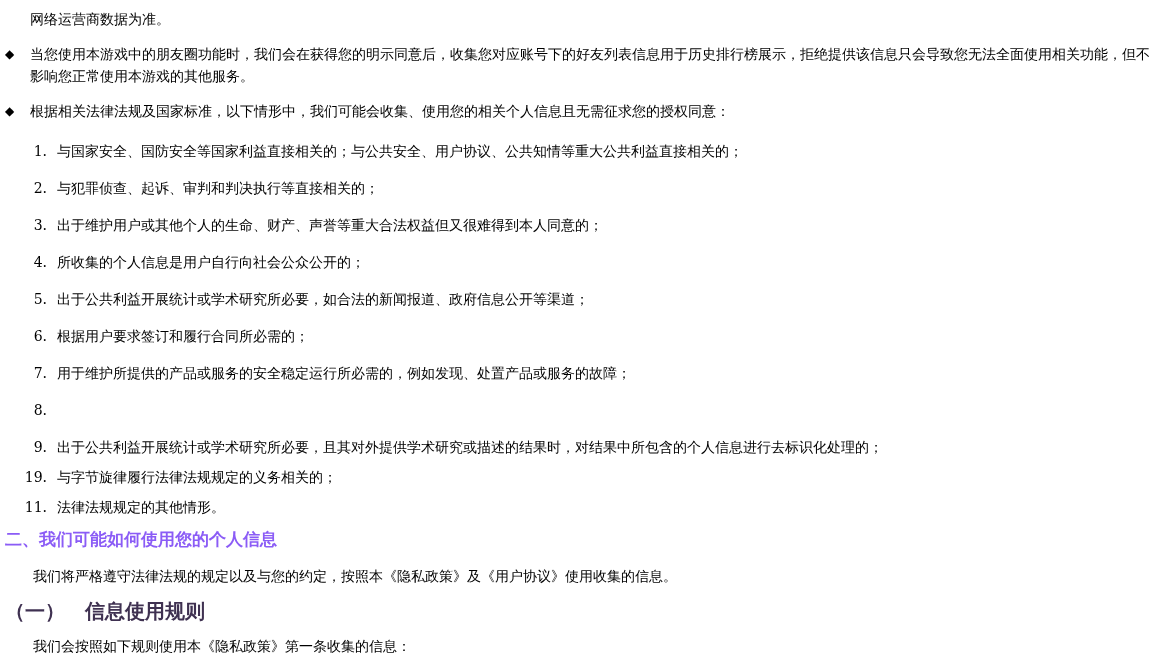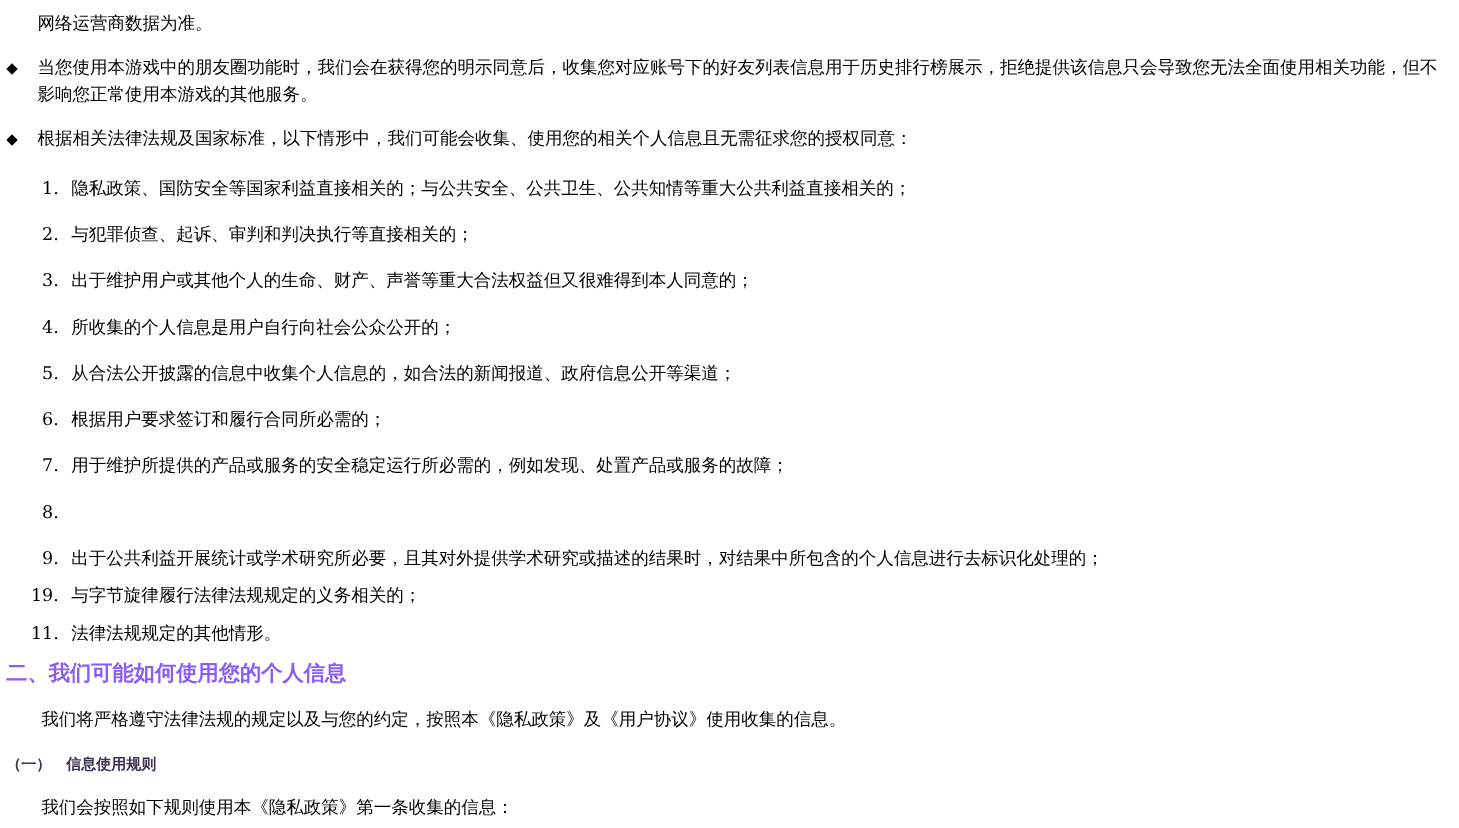--- a/index.html
+++ b/index.html
@@ -60,21 +60,21 @@
   h2.sec-heading {
     margin: 9px 0 0 0;
     font-family: "DejaVu Sans", "Liberation Sans", sans-serif;
     font-size: 17px;
     line-height: 24px;
     font-weight: bold;
   }
   h3.sub-heading {
     margin: 13px 0 0 0;
     font-family: "DejaVu Sans", "Liberation Sans", sans-serif;
-    font-size: 12px;
+    font-size: 20px;
     line-height: 22px;
     font-weight: bold;
   }
   p.indent-para {
     margin: 14px 0 0 0;
     padding-left: 28px;
   }
   p.indent-para.tight {
     margin-top: 13px;
   }
@@ -93,37 +93,37 @@
       </div>
       <div class="bullet-para">
         <span class="marker">◆</span>
         <span class="btxt">根据相关法律法规及国家标准，以下情形中，我们可能会收集、使用您的相关个人信息且无需征求您的授权同意：</span>
       </div>
     </div>
 
   <ol class="numbered" id="numbered-list">
       <li>
         <span class="num">1.</span>
-        <span class="itxt">隐私政策、国防安全等国家利益直接相关的；与公共安全、公共卫生、公共知情等重大公共利益直接相关的；</span>
+        <span class="itxt">与国家安全、国防安全等国家利益直接相关的；与公共安全、用户协议、公共知情等重大公共利益直接相关的；</span>
       </li>
       <li>
         <span class="num">2.</span>
         <span class="itxt">与犯罪侦查、起诉、审判和判决执行等直接相关的；</span>
       </li>
       <li>
         <span class="num">3.</span>
         <span class="itxt">出于维护用户或其他个人的生命、财产、声誉等重大合法权益但又很难得到本人同意的；</span>
       </li>
       <li>
         <span class="num">4.</span>
         <span class="itxt">所收集的个人信息是用户自行向社会公众公开的；</span>
       </li>
       <li>
         <span class="num">5.</span>
-        <span class="itxt">从合法公开披露的信息中收集个人信息的，如合法的新闻报道、政府信息公开等渠道；</span>
+        <span class="itxt">出于公共利益开展统计或学术研究所必要，如合法的新闻报道、政府信息公开等渠道；</span>
       </li>
       <li>
         <span class="num">6.</span>
         <span class="itxt">根据用户要求签订和履行合同所必需的；</span>
       </li>
       <li>
         <span class="num">7.</span>
         <span class="itxt">用于维护所提供的产品或服务的安全稳定运行所必需的，例如发现、处置产品或服务的故障；</span>
       </li>
       <li>

